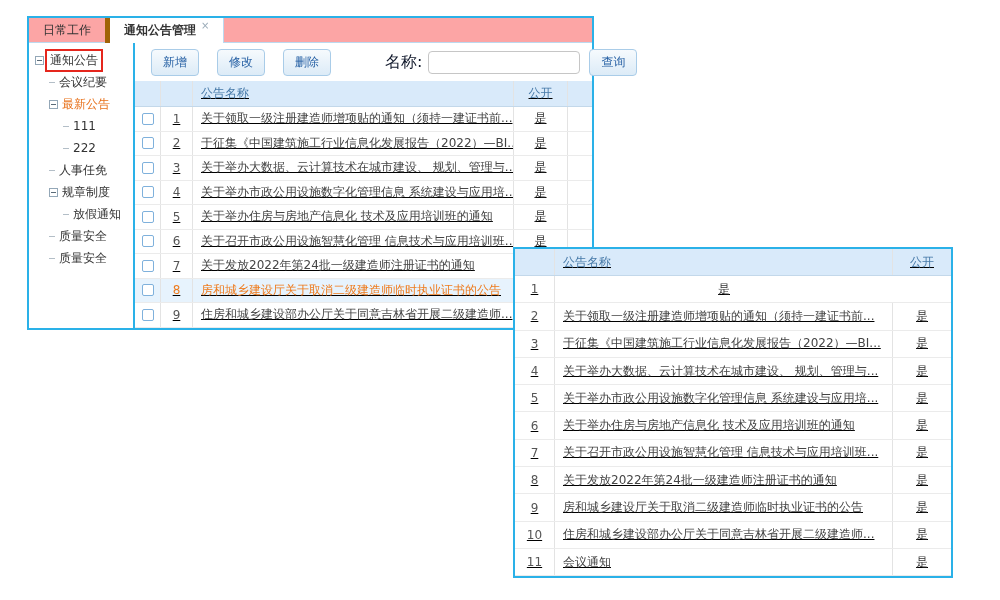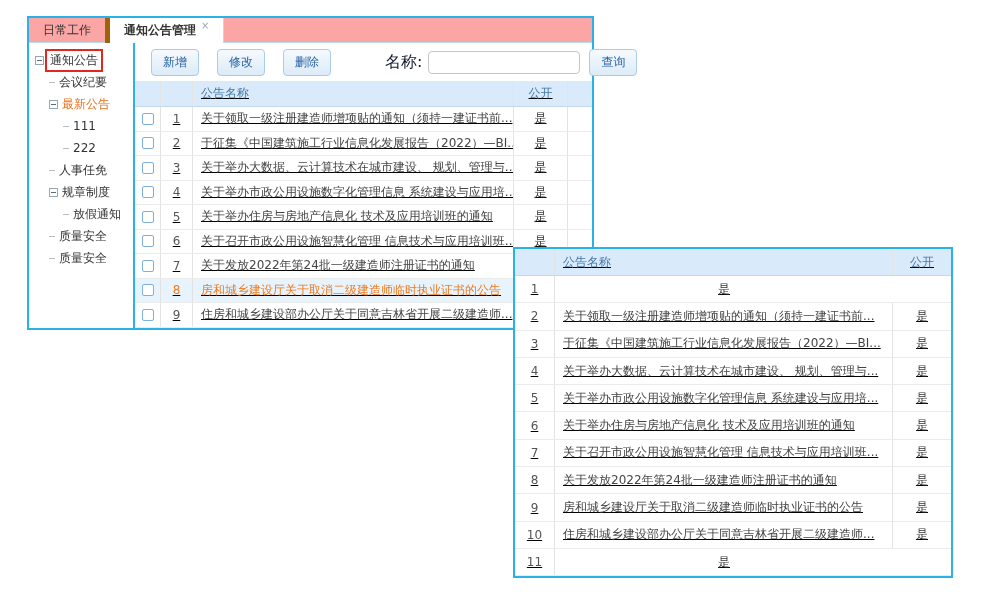--- a/index.html
+++ b/index.html
@@ -263,16 +263,17 @@
         <div class="c name">房和城乡建设厅关于取消二级建造师临时执业证书的公告</div>
         <div class="c center pub">是</div>
       </div>
       <div class="trow">
         <div class="c center num">10</div>
         <div class="c name">住房和城乡建设部办公厅关于同意吉林省开展二级建造师...</div>
         <div class="c center pub">是</div>
       </div>
       <div class="trow">
         <div class="c center num">11</div>
+        <div class="c name">会议通知</div>
         <div class="c center pub">是</div>
       </div>
     </div>
 </div>
 
 </body></html>

